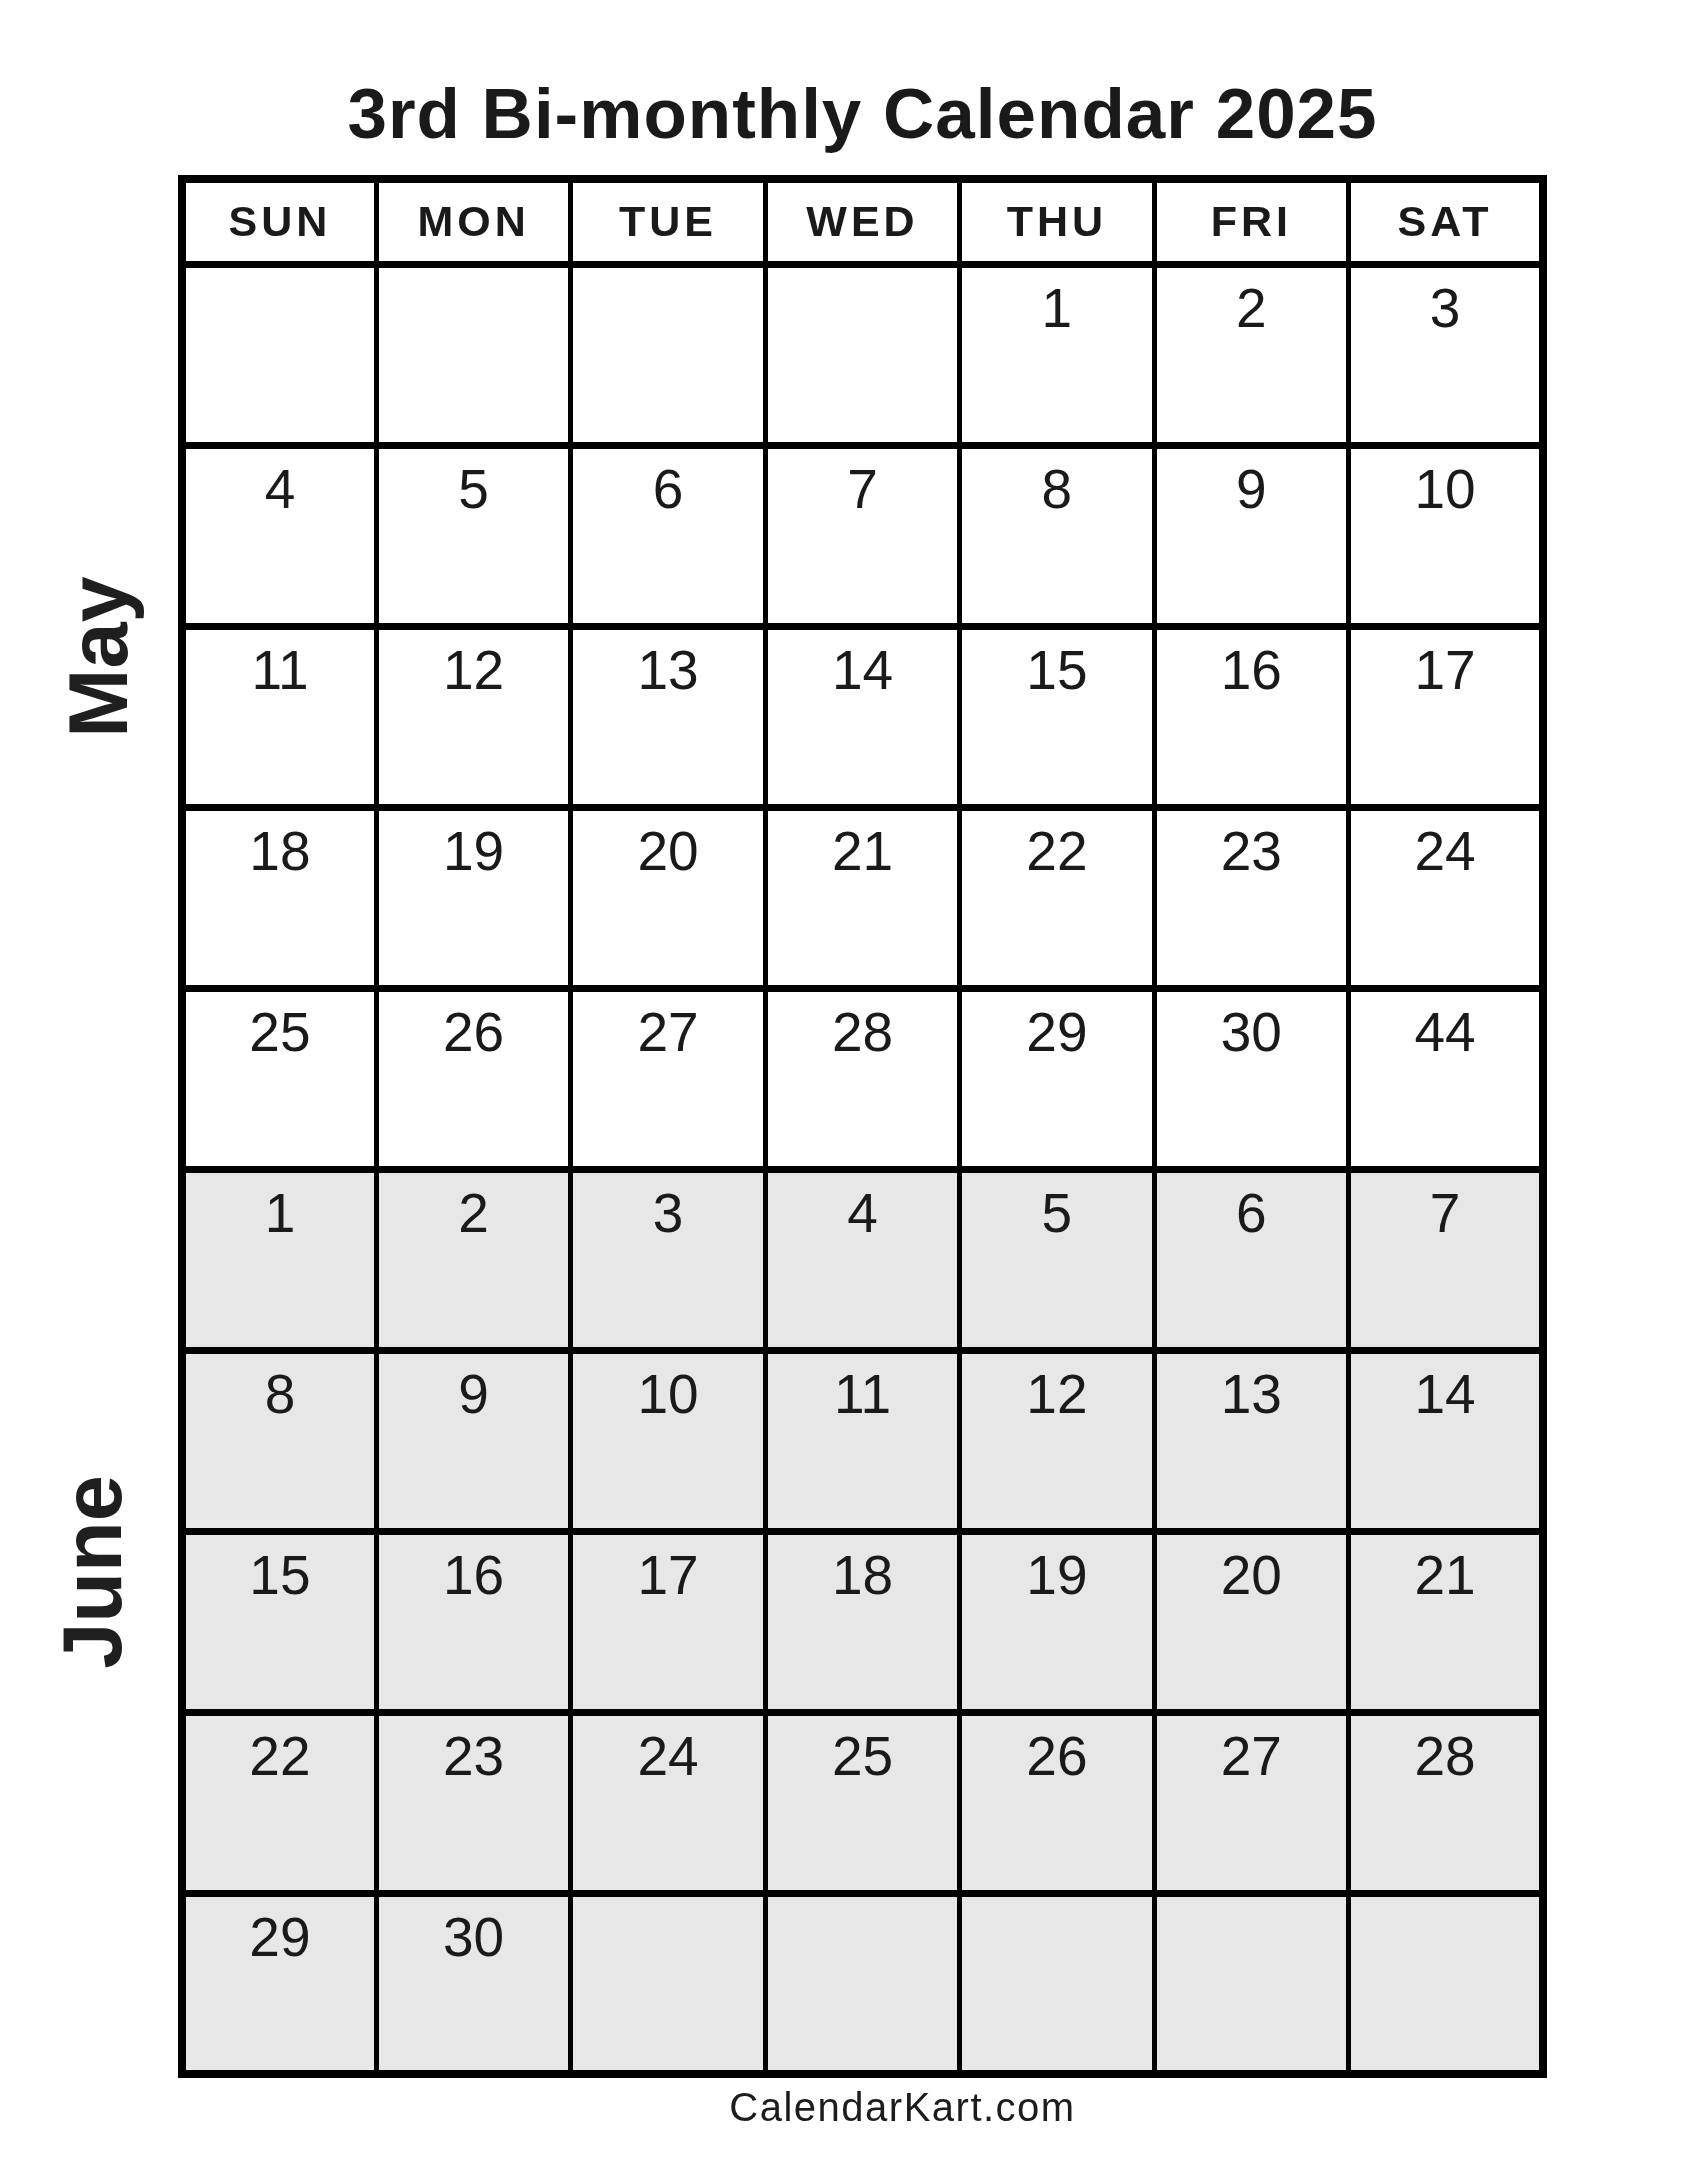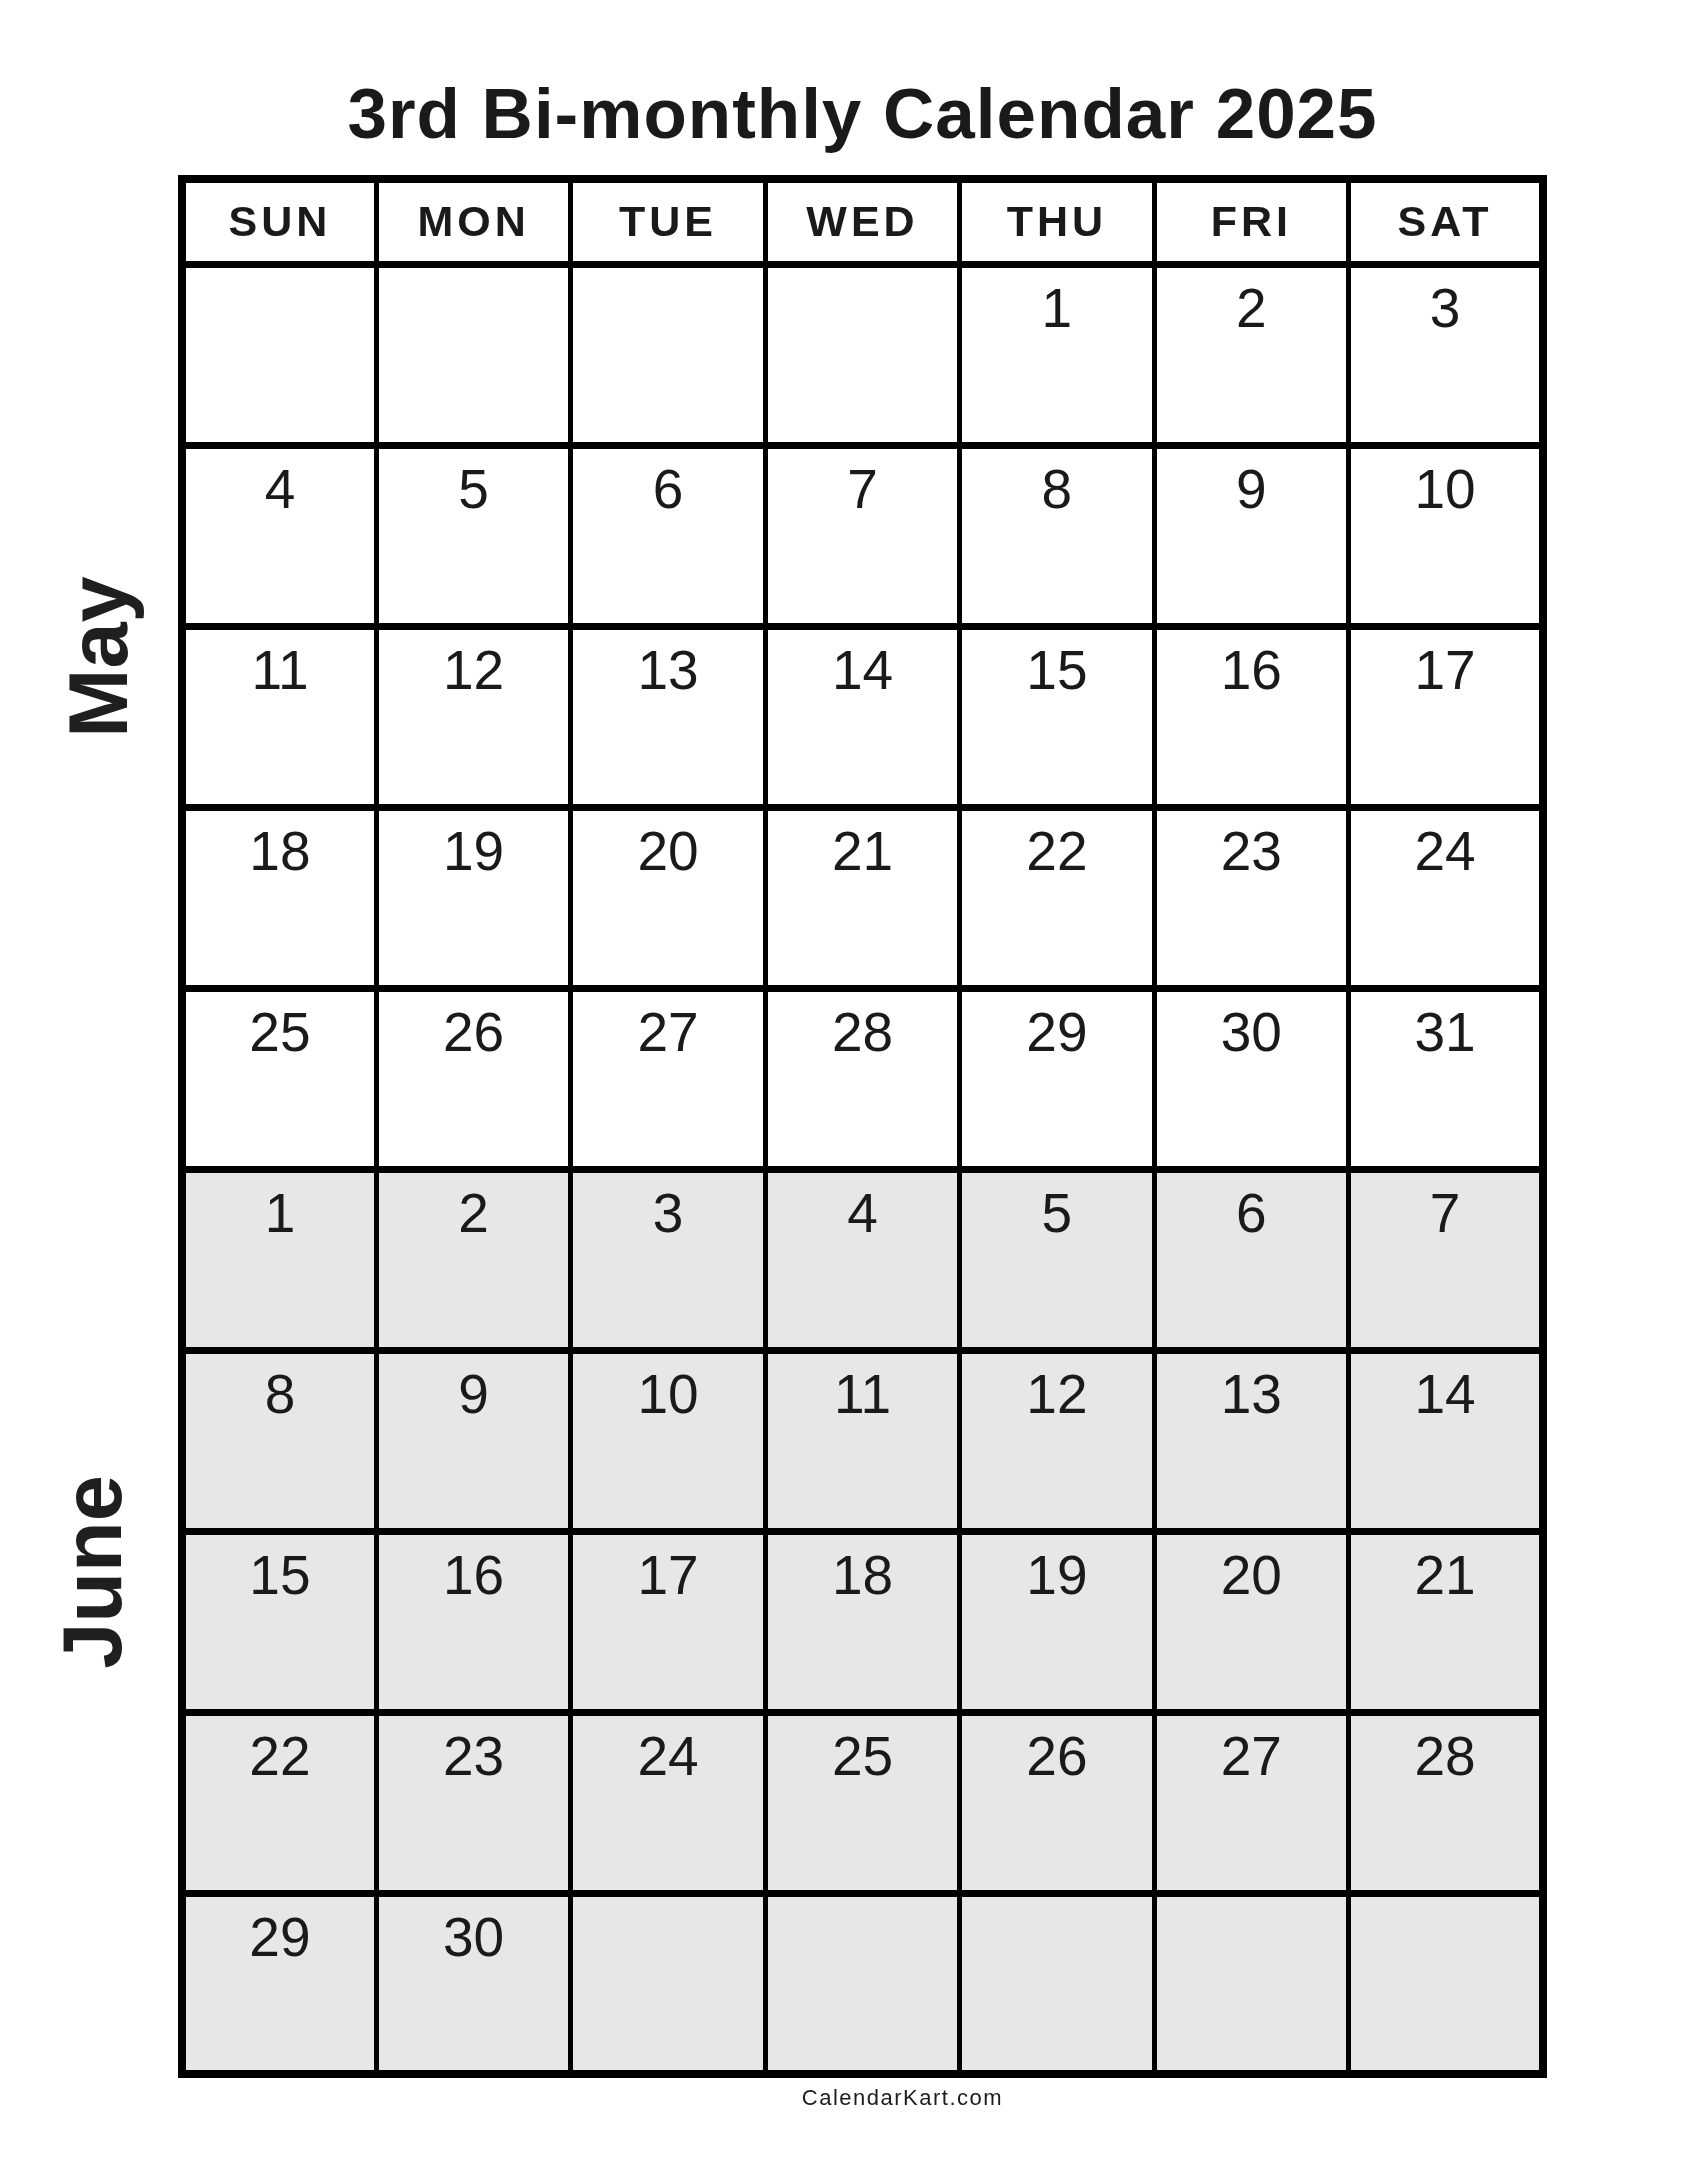--- a/index.html
+++ b/index.html
@@ -77,21 +77,21 @@
     background: #ffffff;
   }
   tbody tr.june-row td { background: #e7e7e7; }
 
   .footer {
     position: absolute;
     left: 218px;
     top: 2085px;
     width: 1369px;
     text-align: center;
-    font-size: 22px;
+    font-size: 40px;
     letter-spacing: 1.5px;
     color: #1c1c1c;
   }
 </style>
 </head>
 <body>
 
 <div class="page-title">3rd Bi-monthly Calendar 2025</div>
 
 <div class="month-label may">May</div>
@@ -146,21 +146,21 @@
       <td>23</td>
       <td>24</td>
     </tr>
     <tr class="may-row">
       <td>25</td>
       <td>26</td>
       <td>27</td>
       <td>28</td>
       <td>29</td>
       <td>30</td>
-      <td>31</td>
+      <td>44</td>
     </tr>
     <tr class="june-row">
       <td>1</td>
       <td>2</td>
       <td>3</td>
       <td>4</td>
       <td>5</td>
       <td>6</td>
       <td>7</td>
     </tr>

